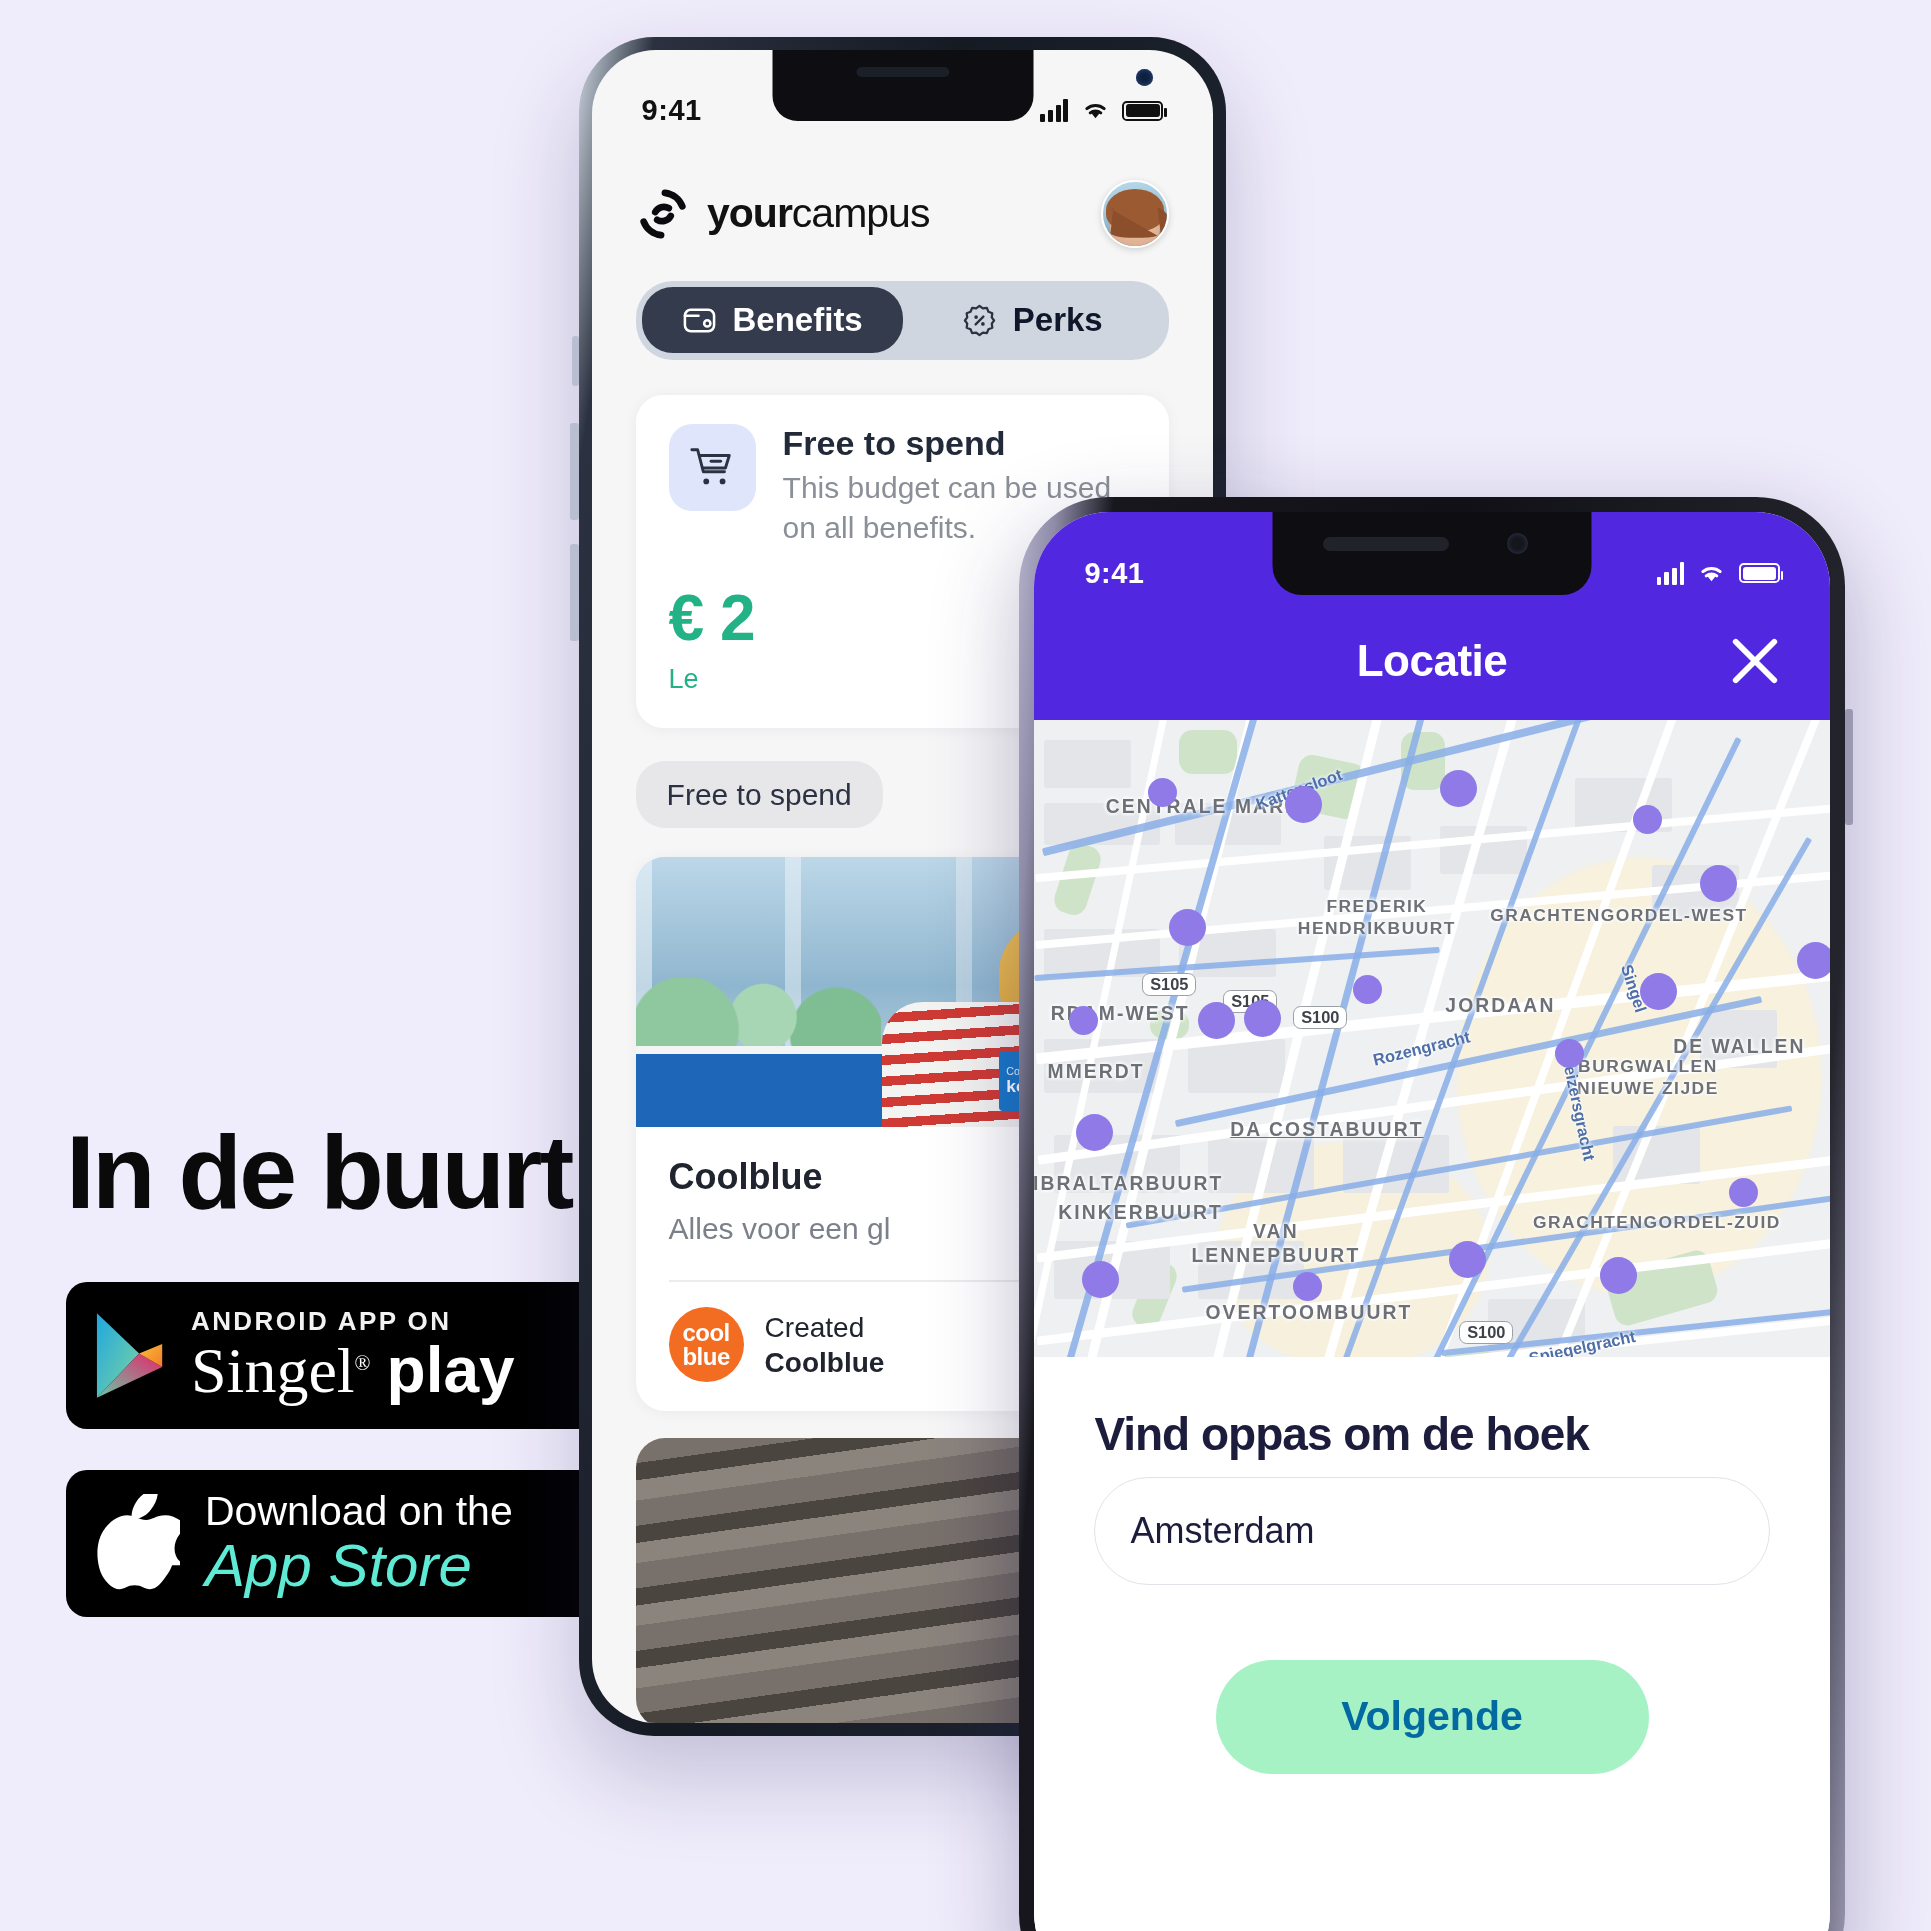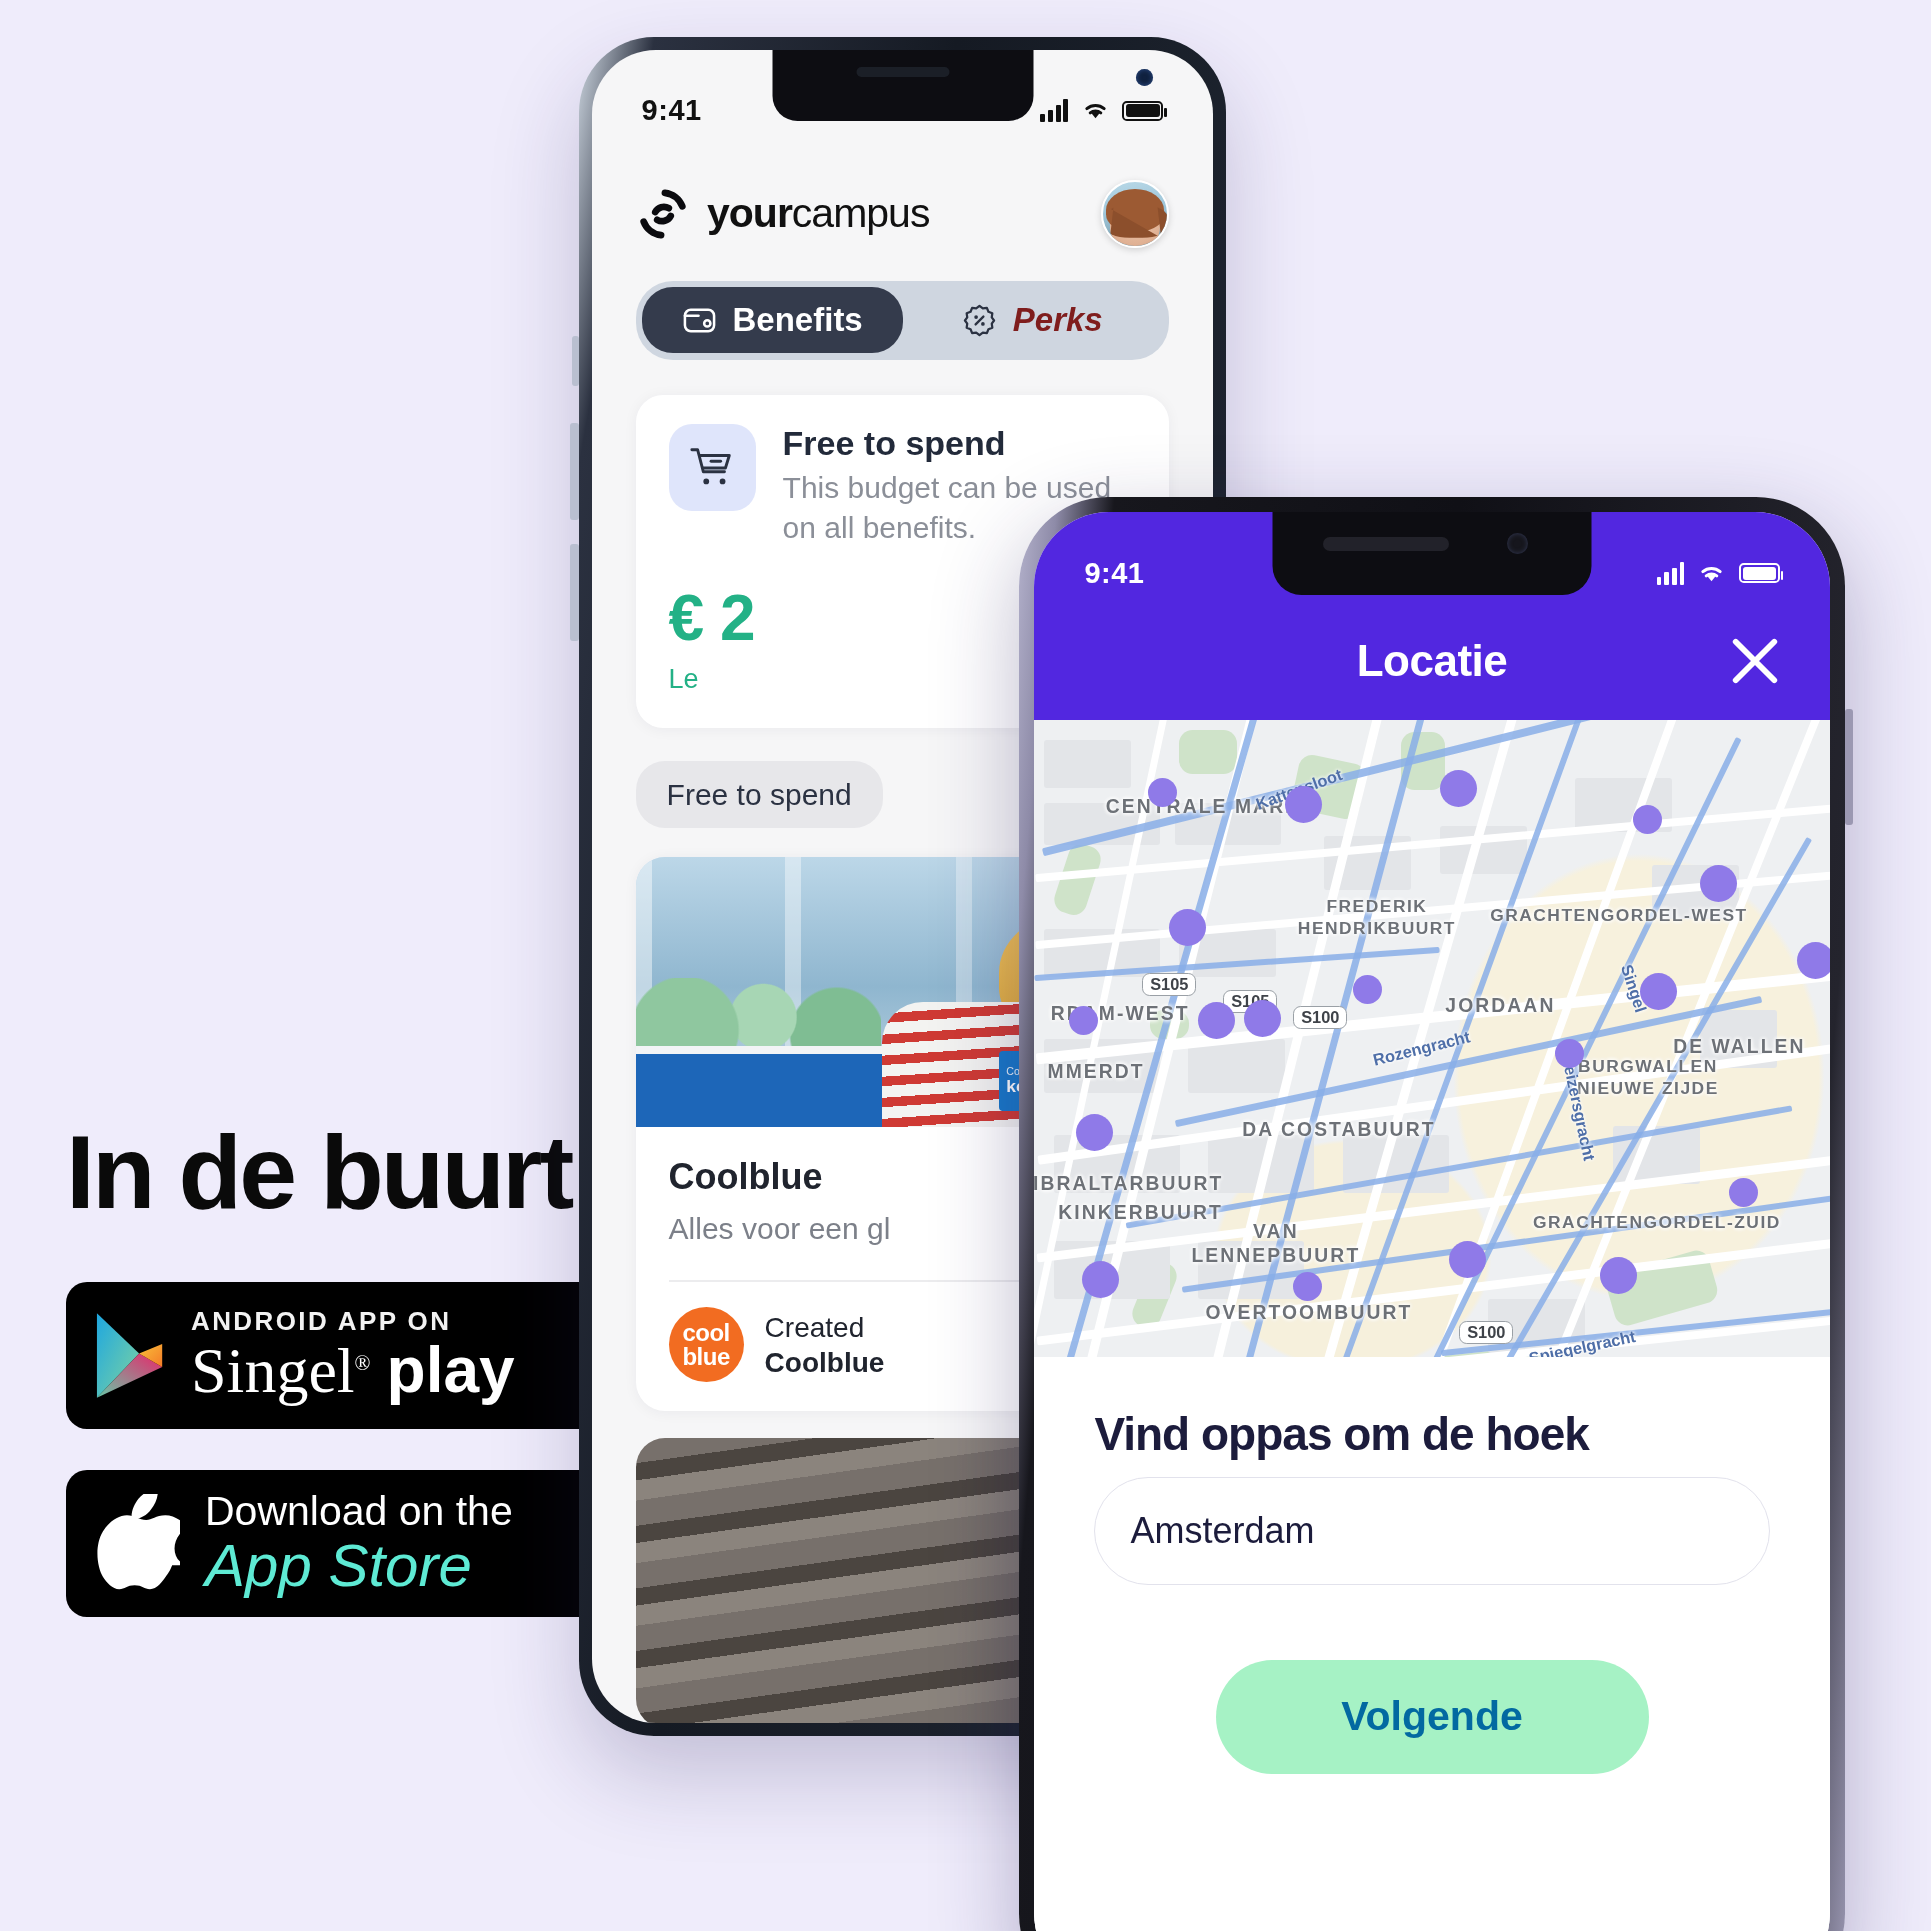--- a/index.html
+++ b/index.html
@@ -100,21 +100,21 @@
                      width:58px; height:42px; border-radius:50% 50% 40% 40%;
                      background:#9c5a33; }
   #pa-avatar .hair::after { content:""; position:absolute; left:-2.9px; top:15.4px; width:64px; height:33px;
                             border-radius:40%; background:#8c4f2c; clip-path:polygon(0 0,16% 0,10% 100%,0 100%,100% 100%,100% 0,84% 0,90% 100%); }
 
   .segmented { margin:33px 44px 0 44px; background:#cfd6e0; border-radius:37px;
                display:flex; padding:6.8px; height:79px; }
   .seg { flex:1; display:flex; align-items:center; justify-content:center; gap:15.4px;
          border-radius:31px; font-size:33px; font-weight:bold; }
   .seg.active { background:#343b4c; color:#fff; }
-  .seg.inactive { color:#7f1d1d;font-style:italic; }
+  .seg.inactive { color:#0f172a; }
   .seg svg { width:35px; height:35px; display:block; }
 
   #pa-budget-card { margin:35px 44px 0 44px; background:#fff; border-radius:27px;
                     padding:29px 33px 33px 33px; box-shadow:0 1.9px 13.5px rgba(20,20,60,.05); }
   .budget-top { display:flex; gap:27px; align-items:flex-start; }
   .budget-icon { width:87px; height:87px; border-radius:23px; background:#dfe5fb;
                  display:flex; align-items:center; justify-content:center; flex:0 0 87px; }
   .budget-icon svg { width:48px; height:48px; display:block; }
   .budget-title { font-size:34px; font-weight:bold; color:#222a3a; margin-bottom:5.8px; }
   .budget-sub { font-size:30px; color:#8b8f98; line-height:1.32; }
@@ -530,21 +530,21 @@
           <div class="maplbl" style="left: 384px; top: 274px; width: 164px;">
             <div>JORDAAN</div>
           </div>
           <div class="maplbl" style="left: 618px; top: 315px; width: 174px;">
             <div>DE WALLEN</div>
           </div>
           <div class="maplbl small" style="left: 512px; top: 336px; width: 203px;">
             <div>BURGWALLEN</div>
             <div>NIEUWE ZIJDE</div>
           </div>
-          <div class="maplbl" style="left: 184px; top: 398px; width: 241px;">
+          <div class="maplbl" style="left: 172px; top: 398px; width: 241px; text-decoration: underline;">
             <div>DA COSTABUURT</div>
           </div>
           <div class="maplbl" style="left: -7.7px; top: 452px; width: 203px;">
             <div>IBRALTARBUURT</div>
           </div>
           <div class="maplbl" style="left: 9.7px; top: 481px; width: 193px; text-align: center;">
             <div>KINKERBUURT</div>
           </div>
           <div class="maplbl" style="left: 145px; top: 500px; width: 193px;">
             <div>VAN</div>

